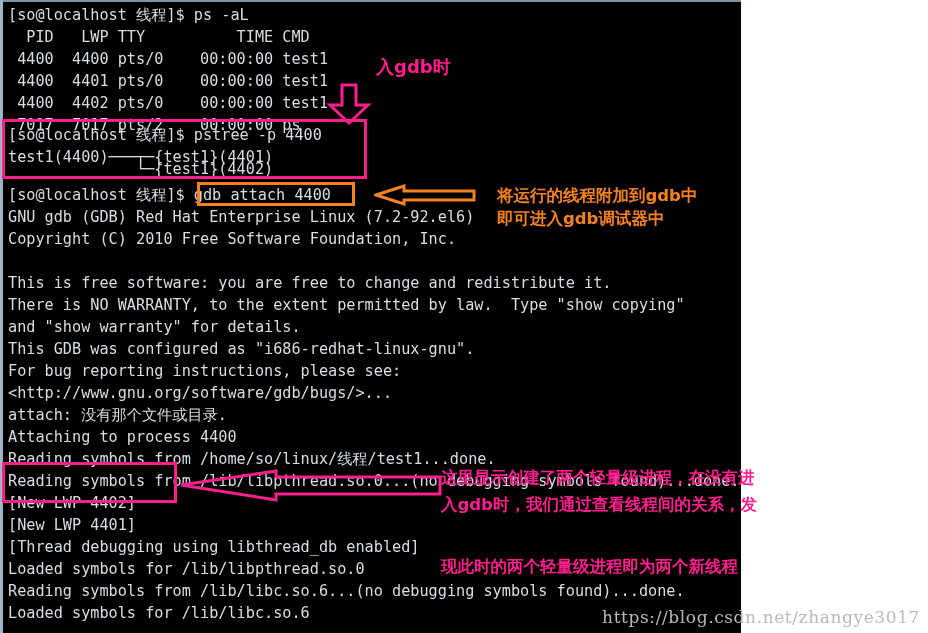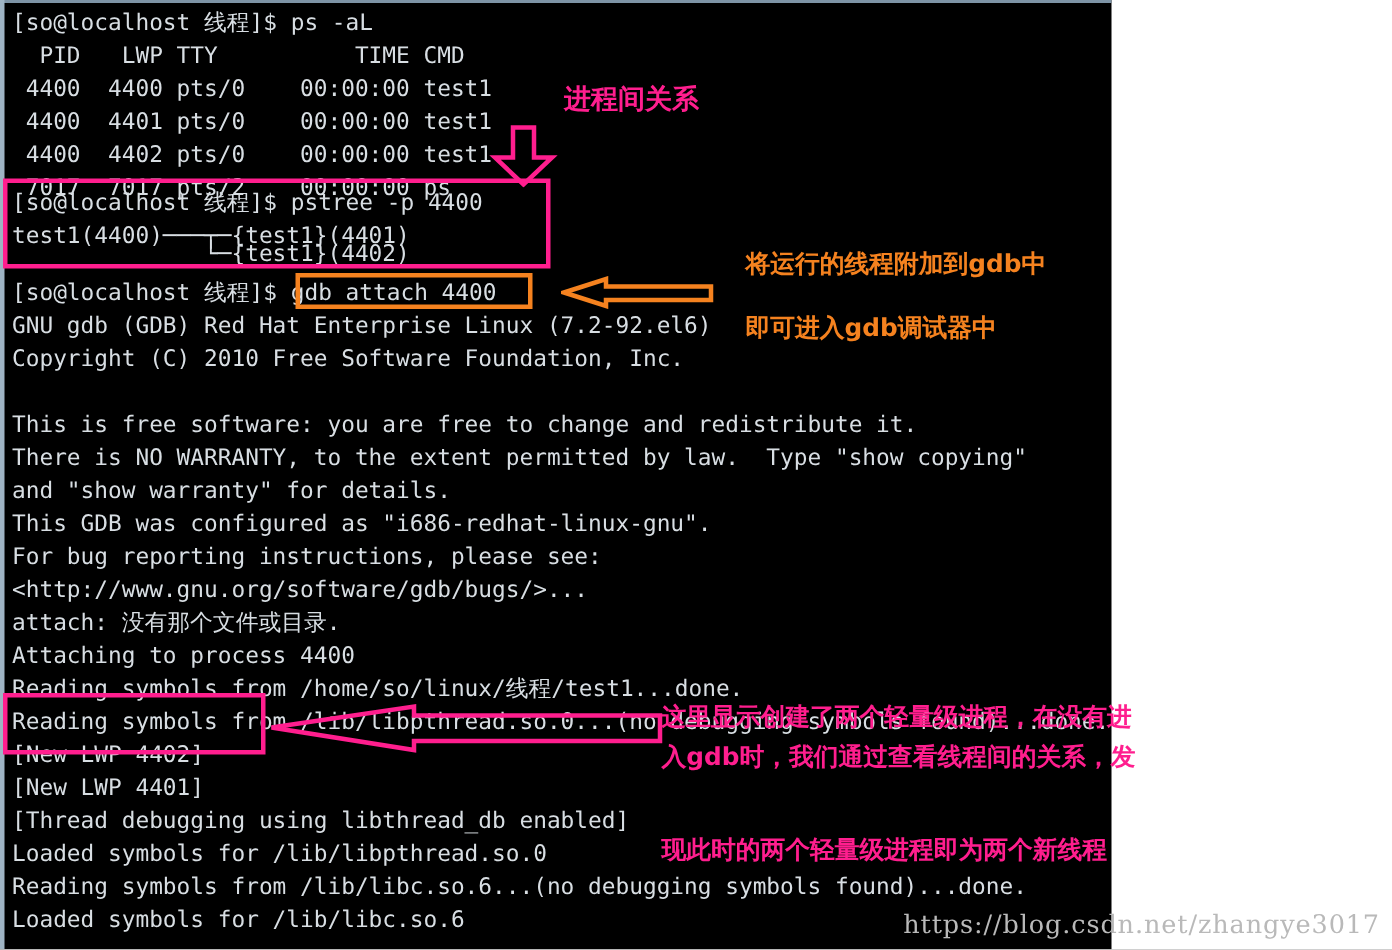--- a/index.html
+++ b/index.html
@@ -131,31 +131,31 @@
     <div class="tline" style="top:580px">Reading symbols from /lib/libc.so.6...(no debugging symbols found)...done.</div>
     <div class="tline" style="top:602px">Loaded symbols for /lib/libc.so.6</div>
   </div>
 
   <div class="box pink" style="left:2px; top:119px; width:365px; height:60px;"></div>
 
   <div class="box orange" style="left:197px; top:182px; width:158px; height:24px;"></div>
 
   <div class="box pink" style="left:2px; top:462px; width:175px; height:41px;"></div>
 
-  <div class="note pink" style="left:376px; top:54px; font-size:18px;">进程间关系</div>
+  <div class="note pink" style="left:376px; top:54px; font-size:18px;">入gdb时</div>
 
   <svg class="arrow" style="left:325px; top:83px;" width="48" height="42" viewBox="0 0 48 42">
     <polygon points="17,2 31,2 31,22 43,22 24,40 5,22 17,22" fill="none" stroke="#ff1e8e" stroke-width="3" stroke-linejoin="miter"></polygon>
   </svg>
 
   <svg class="arrow" style="left:374px; top:184px;" width="102" height="22" viewBox="0 0 102 22">
     <polygon points="2,11 30,2 30,7 100,7 100,16 30,16 30,20" fill="none" stroke="#f5821f" stroke-width="3" stroke-linejoin="miter"></polygon>
   </svg>
 
-  <div class="note orange" style="left:497px; top:163px;">将运行的线程附加到gdb中</div>
+  <div class="note orange" style="left:497px; top:183px;">将运行的线程附加到gdb中</div>
   <div class="note orange" style="left:497px; top:206px;">即可进入gdb调试器中</div>
 
   <svg class="arrow" style="left:178px; top:468px;" width="265" height="34" viewBox="0 0 265 34">
     <polygon points="3,17 98,3 98,9 262,9 262,26 98,26 98,32" fill="none" stroke="#ff1e8e" stroke-width="3" stroke-linejoin="miter"></polygon>
   </svg>
 
   <div class="note pink" style="left:441px; top:466px;font-family:Liberation Mono, monospace;">这里显示创建了两个轻量级进程，在没有进</div>
   <div class="note pink" style="left:441px; top:492px;">入gdb时，我们通过查看线程间的关系，发</div>
   <div class="note pink" style="left:441px; top:518px;margin-top:36px;">现此时的两个轻量级进程即为两个新线程</div>
 

